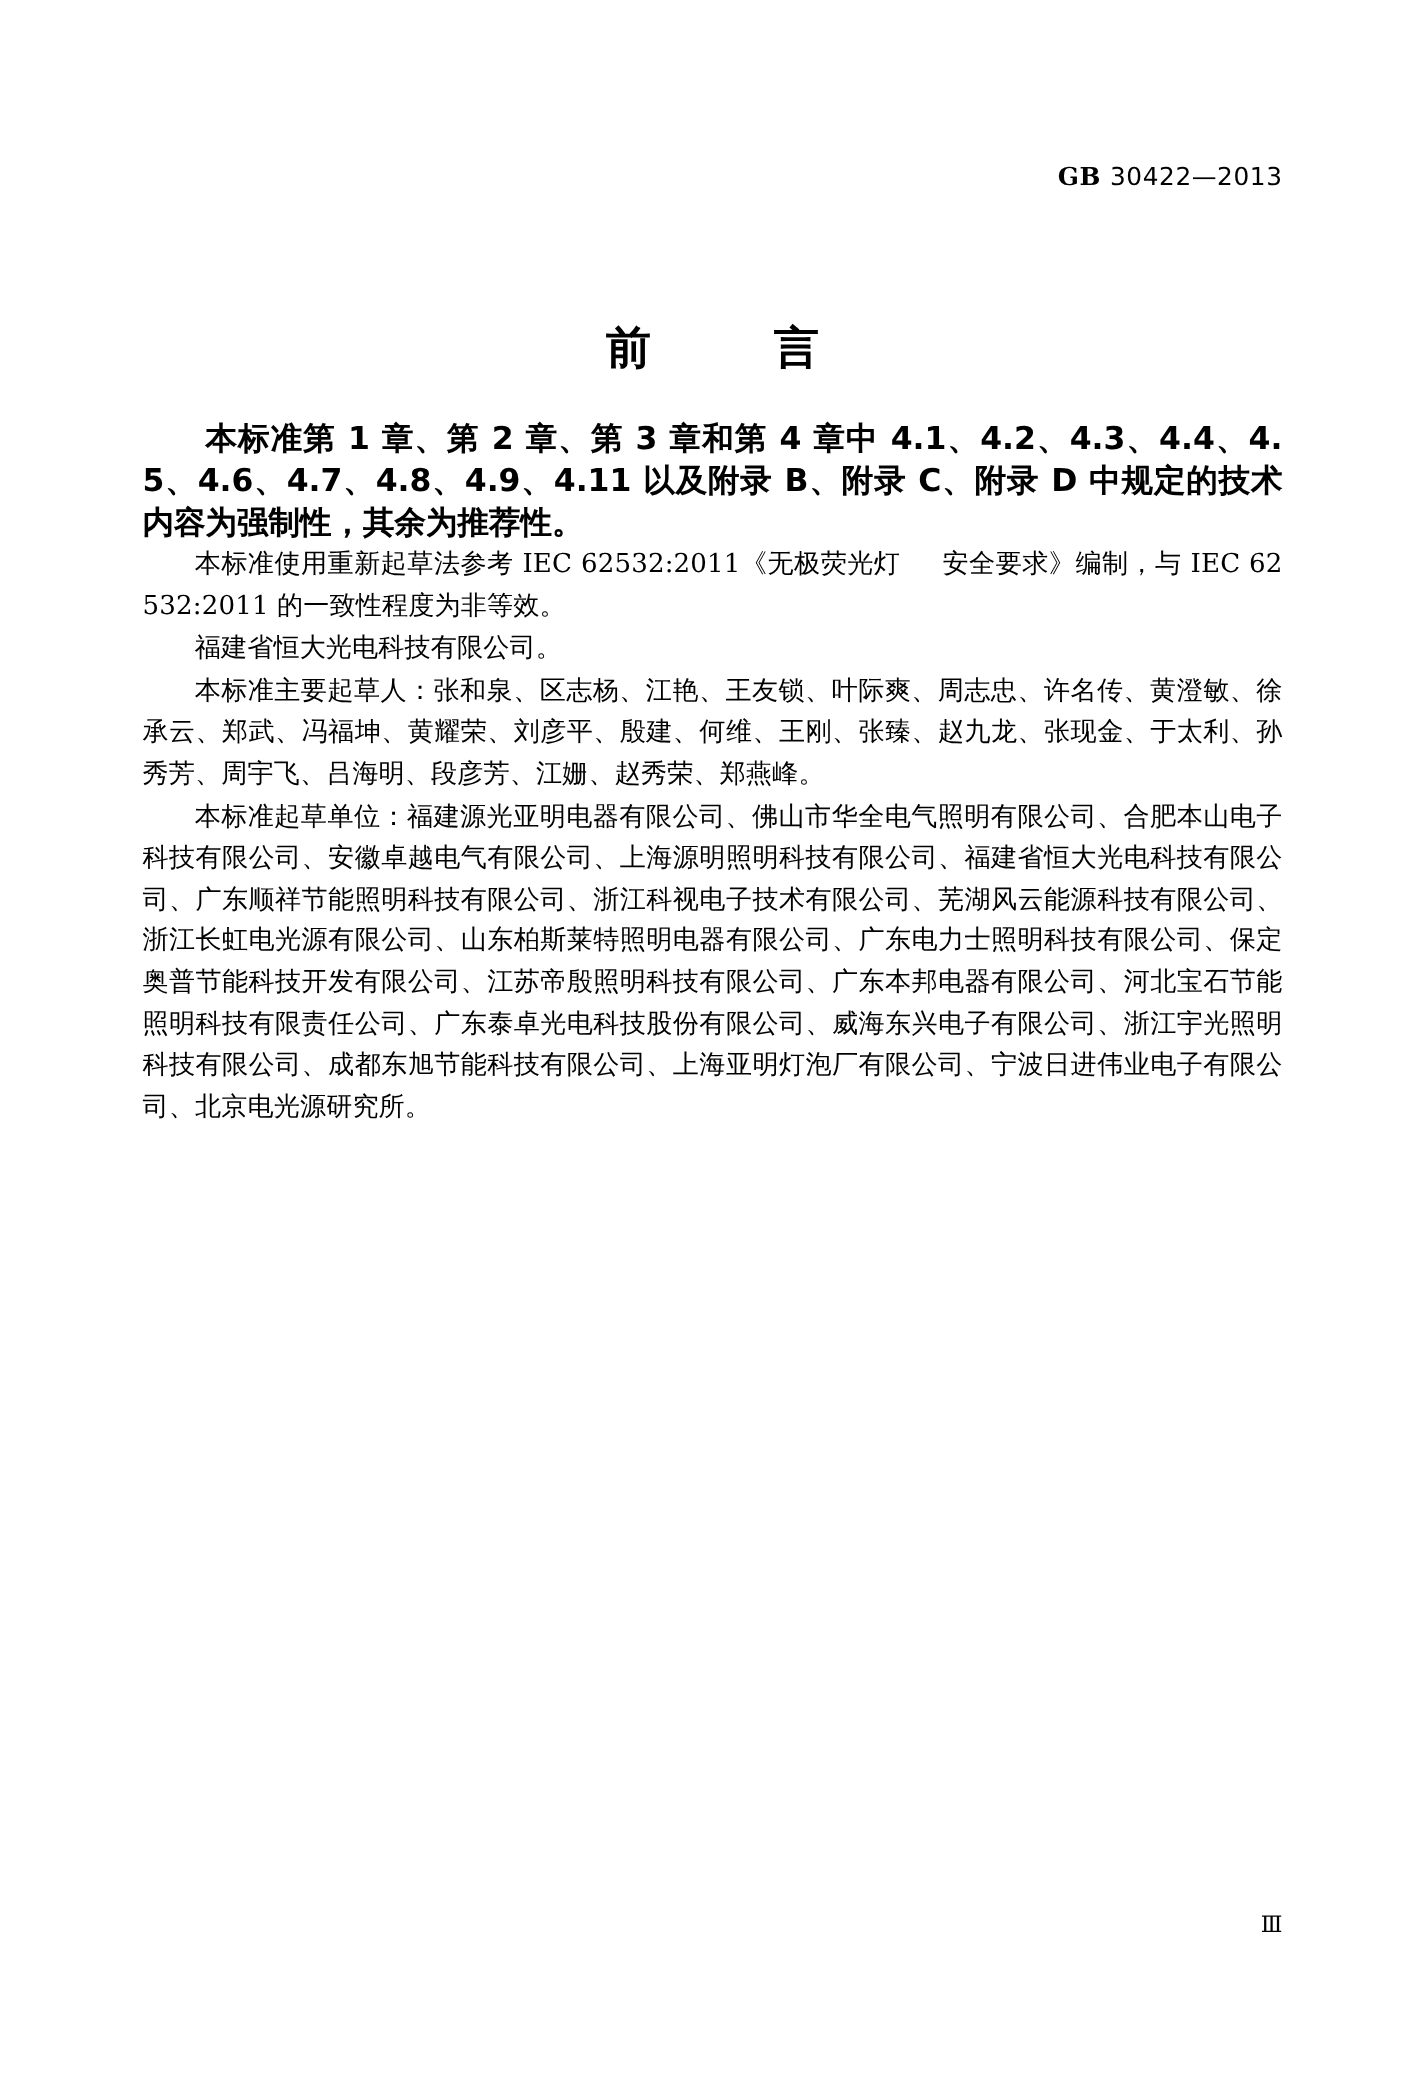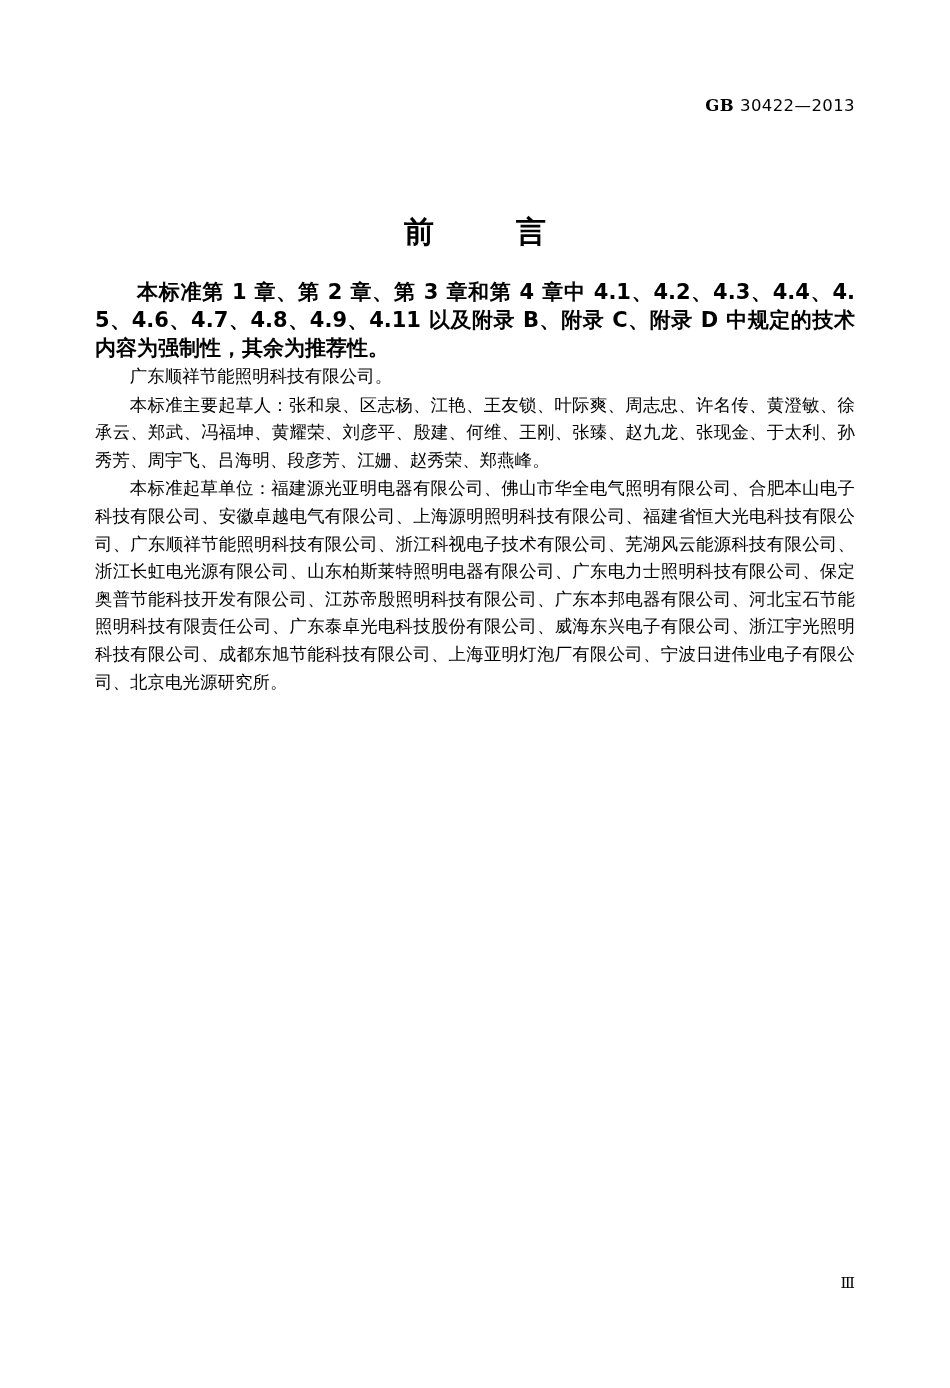--- a/index.html
+++ b/index.html
@@ -15,21 +15,21 @@
     position: relative;
     width: 950px;
     height: 1388px;
     background: #ffffff;
     overflow: hidden;
     box-sizing: border-box;
   }
   
   .running-header {
     position: absolute;
-    top: 96px;
+    top: 108px;
     left: 0;
     width: 855px;
     text-align: right;
     font-size: 16.5px;
     letter-spacing: 0.4px;
     white-space: nowrap;
   }
   .running-header .gb-mark {
     font-weight: bold;
     font-family: "DejaVu Serif", "Liberation Serif", serif;
@@ -103,22 +103,23 @@
     <span class="gb-mark">GB</span><span class="gb-num">30422—2013</span>
   </div>
 
   <h1 class="page-title">前　言</h1>
 
   <div class="content">
 
     <p class="para mandatory">本标准第 1 章、第 2 章、第 3 章和第 4 章中 4.1、4.2、4.3、4.4、4.5、4.6、4.7、4.8、4.9、4.11 以及附录 B、附录 C、附录 D 中规定的技术内容为强制性，其余为推荐性。</p>
 
 
+    <p class="para"><span>本标准使用重新起草法参考 IEC 62532:2011《无极荧光灯</span><span class="gap"></span><span>安全要求》编制，与 IEC 62532:2011 的一致性程度为非等效。</span></p>
 
-    <p class="para">广东顺祥节能照明科技有限公司。</p>
+    <p class="para">福建省恒大光电科技有限公司。</p>
 
 
     <p class="para">本标准主要起草人：张和泉、区志杨、江艳、王友锁、叶际爽、周志忠、许名传、黄澄敏、徐承云、郑武、冯福坤、黄耀荣、刘彦平、殷建、何维、王刚、张臻、赵九龙、张现金、于太利、孙秀芳、周宇飞、吕海明、段彦芳、江姗、赵秀荣、郑燕峰。</p>
 
     <p class="para">本标准起草单位：福建源光亚明电器有限公司、佛山市华全电气照明有限公司、合肥本山电子科技有限公司、安徽卓越电气有限公司、上海源明照明科技有限公司、福建省恒大光电科技有限公司、广东顺祥节能照明科技有限公司、浙江科视电子技术有限公司、芜湖风云能源科技有限公司、浙江长虹电光源有限公司、山东柏斯莱特照明电器有限公司、广东电力士照明科技有限公司、保定奥普节能科技开发有限公司、江苏帝殷照明科技有限公司、广东本邦电器有限公司、河北宝石节能照明科技有限责任公司、广东泰卓光电科技股份有限公司、威海东兴电子有限公司、浙江宇光照明科技有限公司、成都东旭节能科技有限公司、上海亚明灯泡厂有限公司、宁波日进伟业电子有限公司、北京电光源研究所。</p>
 
   </div>
 
   <div class="folio">Ⅲ</div>
 

